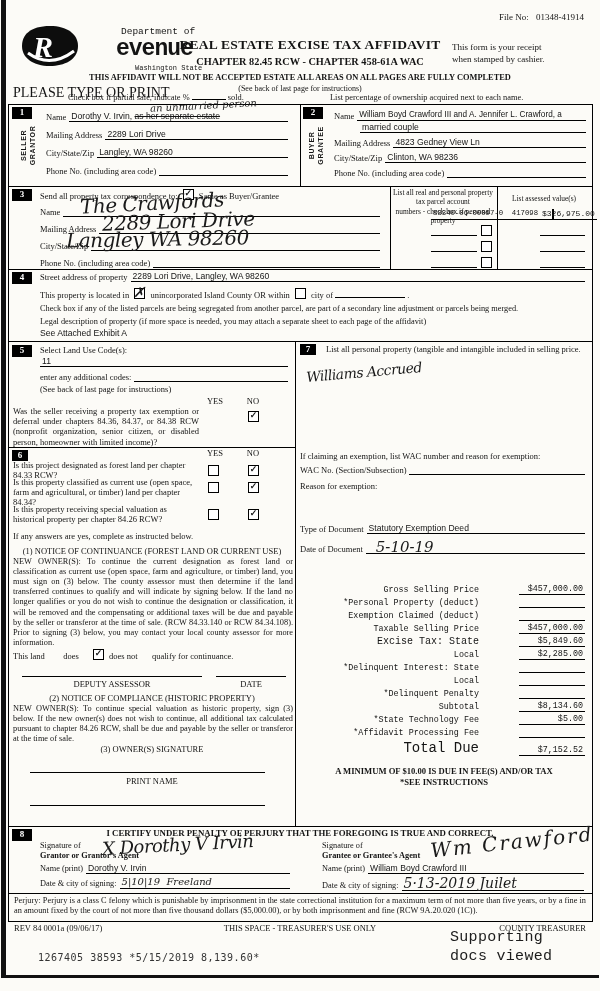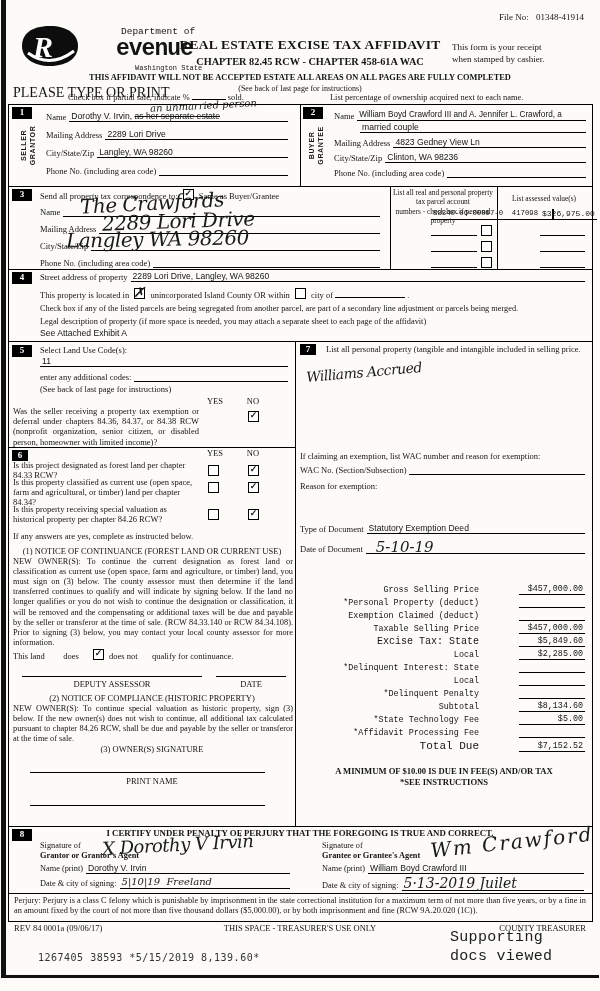--- a/index.html
+++ b/index.html
@@ -339,21 +339,21 @@
   </div>
   <div class="abs row" style="left:300px;top:714px;width:285px;">
     <span class="sans r lbl" style="width:142px;font-size:8.4px;">*State Technology Fee</span>
     <span class="ul sans r" style="font-size:8.4px;">$5.00</span>
   </div>
   <div class="abs row" style="left:300px;top:727px;width:285px;">
     <span class="sans r lbl" style="width:142px;font-size:8.4px;">*Affidavit Processing Fee</span>
     <span class="ul sans r" style="font-size:8.4px;"></span>
   </div>
   <div class="abs row" style="left:300px;top:740px;width:285px;">
-    <span class="sans r lbl" style="width:142px;font-size:11px;">Total Due</span>
+    <span class="sans r lbl" style="width:142px;font-size:14px;">Total Due</span>
     <span class="ul sans r" style="font-size:8.4px;">$7,152.52</span>
   </div>
   <div class="abs serif b c" style="left:300px;top:766px;width:288px;font-size:8.6px;">A MINIMUM OF $10.00 IS DUE IN FEE(S) AND/OR TAX</div>
   <div class="abs serif b c" style="left:300px;top:777px;width:288px;font-size:8.6px;">*SEE INSTRUCTIONS</div>
 
   <div class="abs numbox" style="left:12px;top:829px;">8</div>
   <div class="abs serif b c" style="left:70px;top:828px;width:460px;font-size:8.8px;">I CERTIFY UNDER PENALTY OF PERJURY THAT THE FOREGOING IS TRUE AND CORRECT.</div>
 
   <div class="abs f83" style="left:40px;top:841px;">
     <div>Signature of</div>

